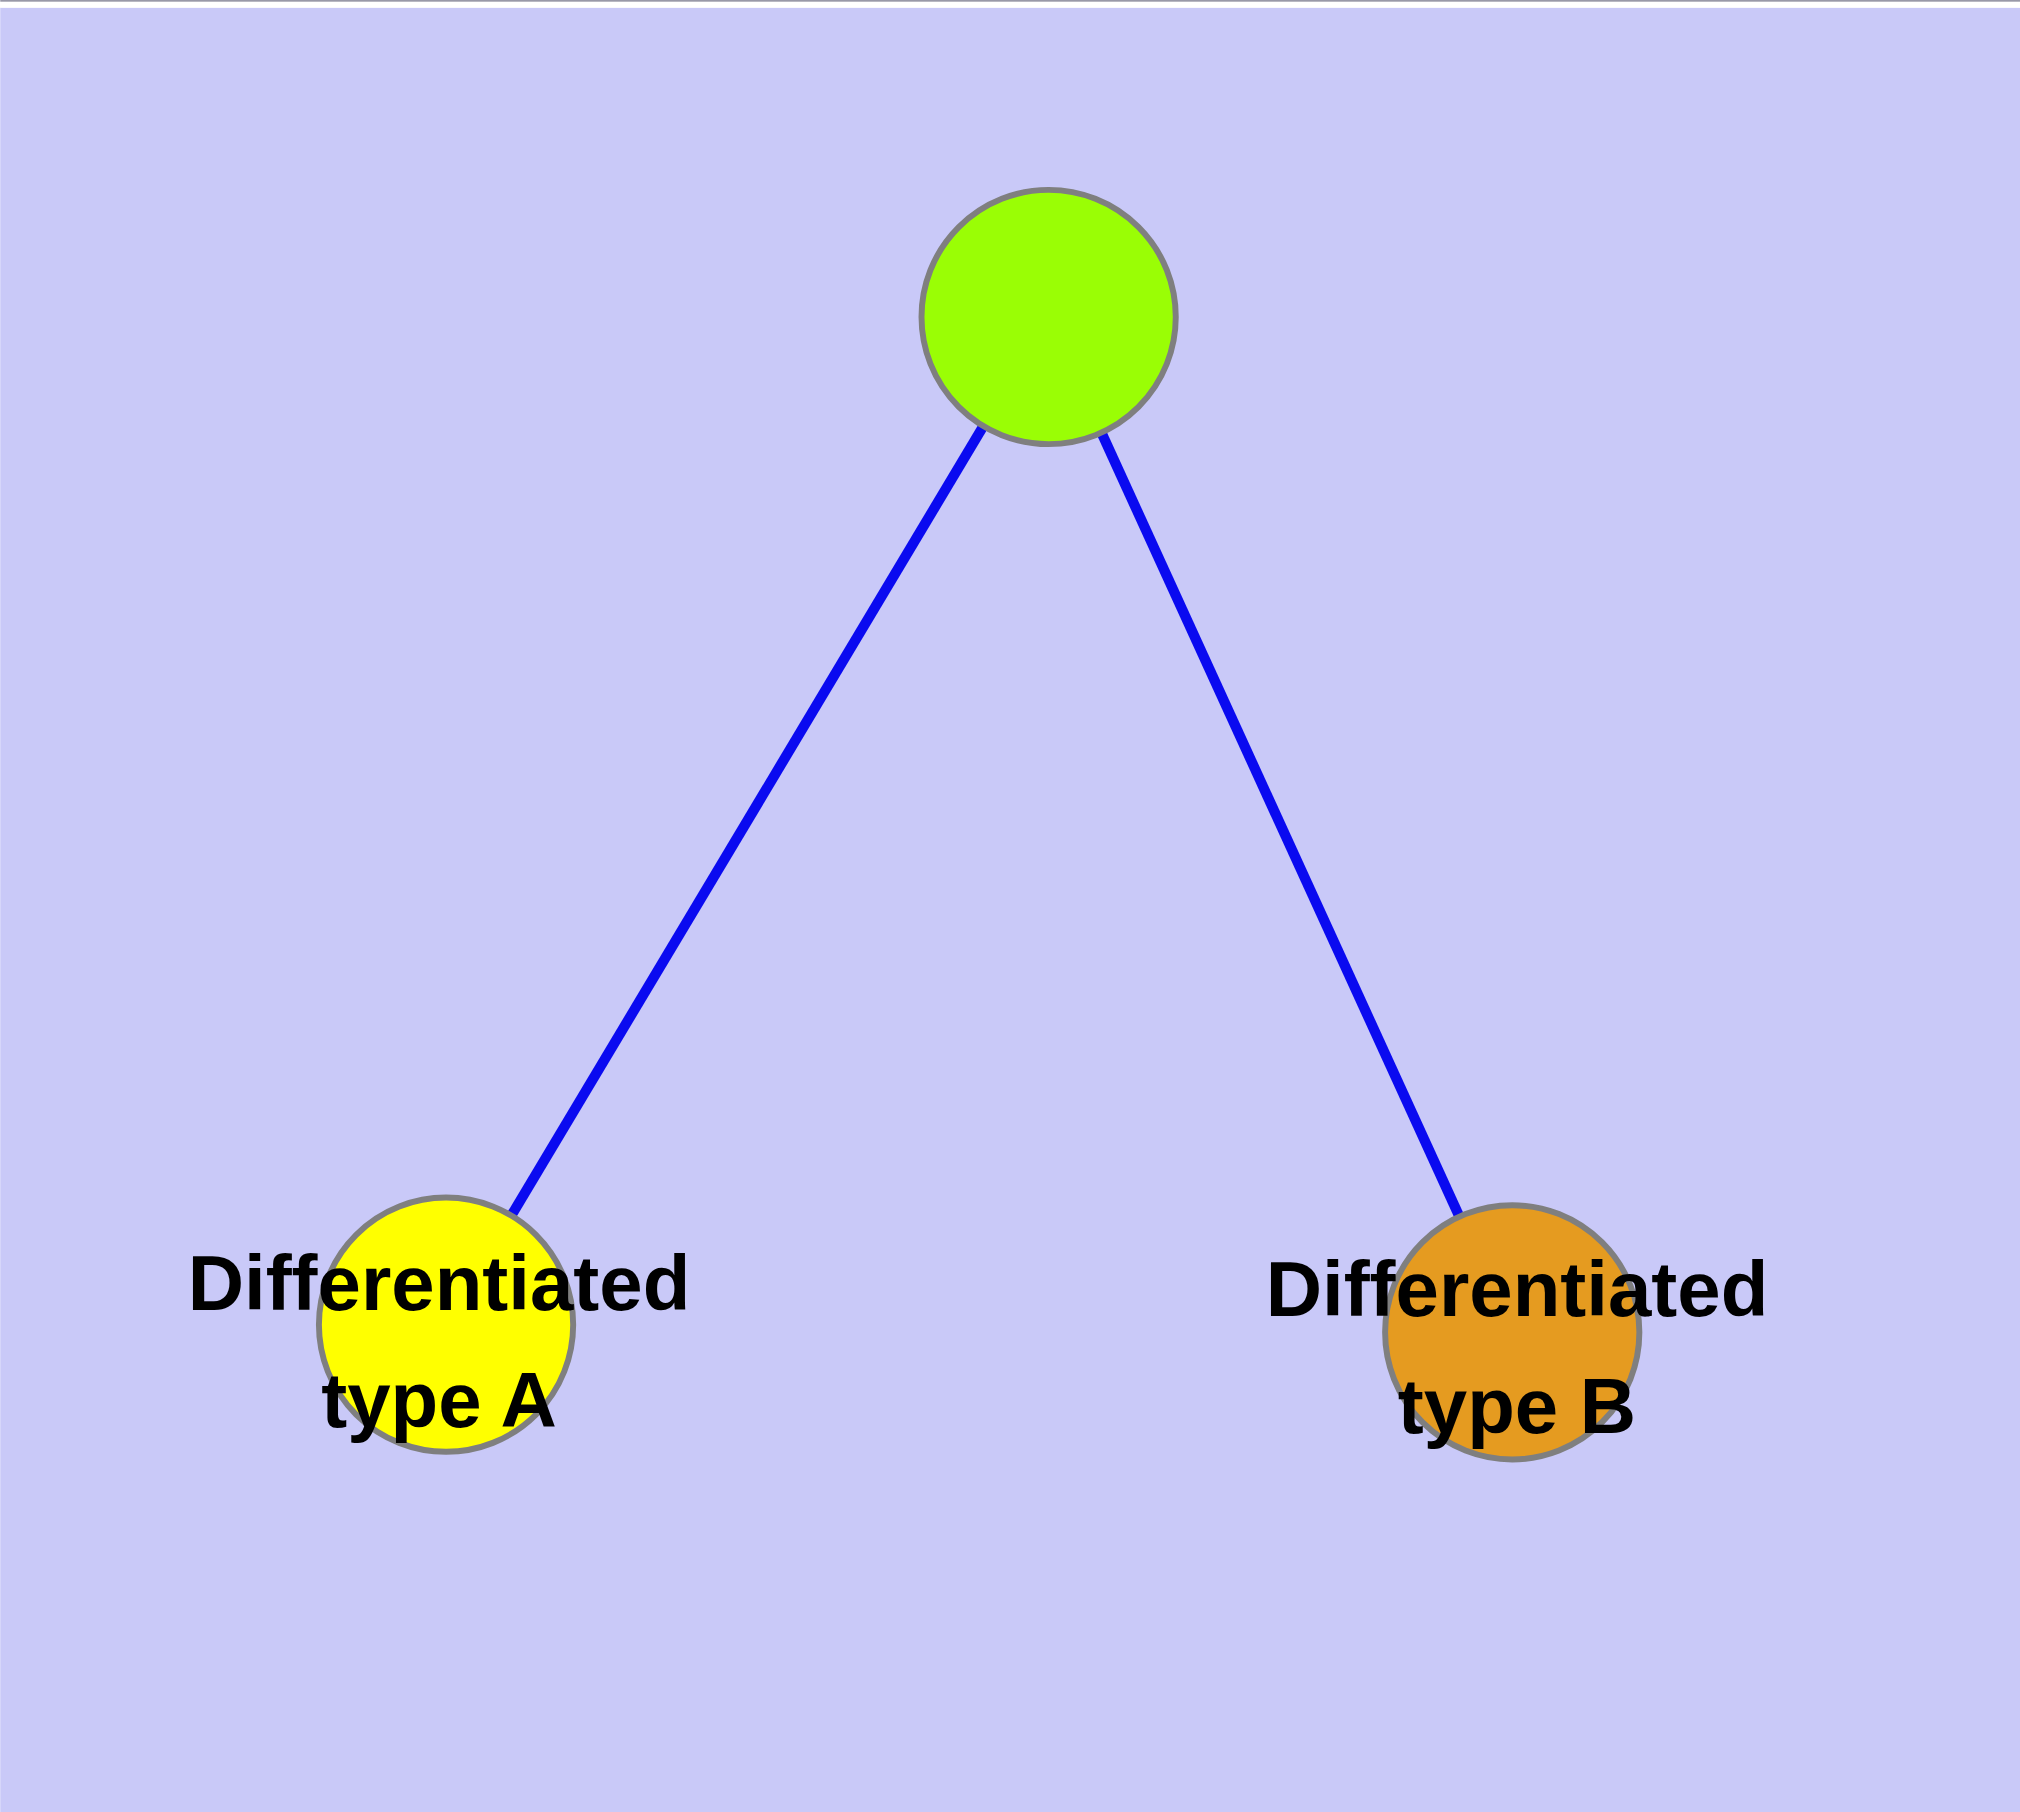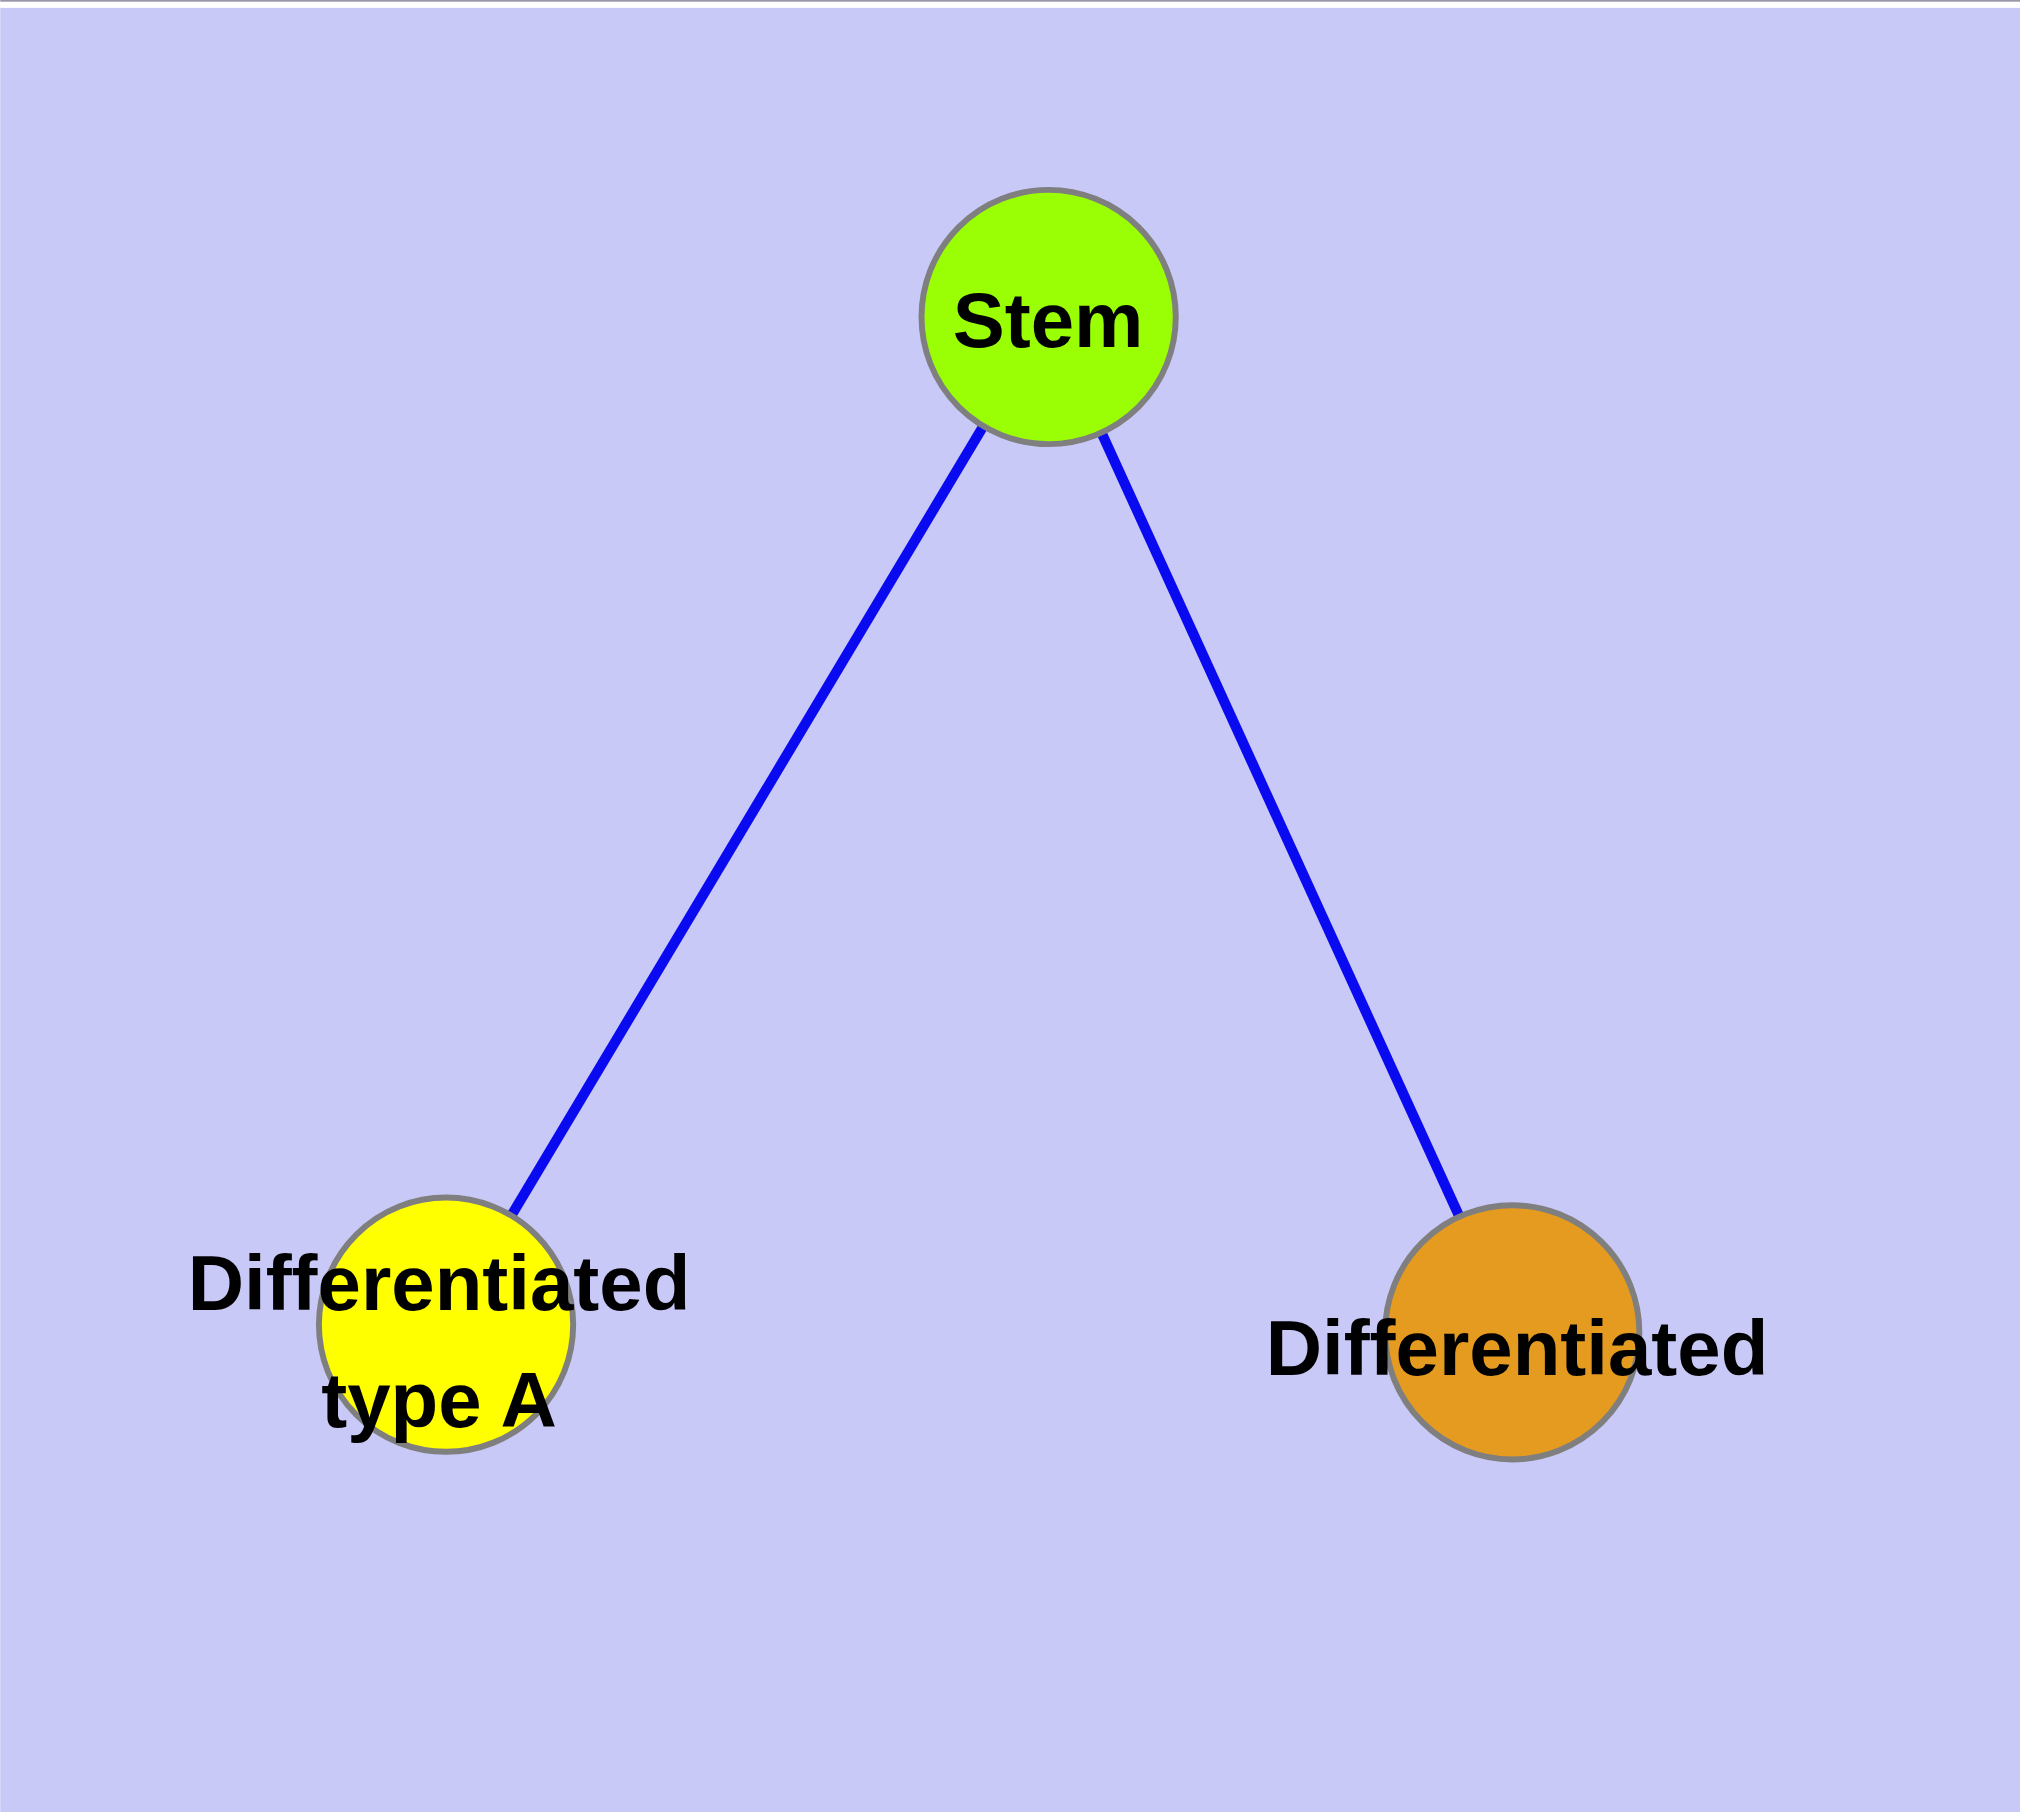--- a/index.html
+++ b/index.html
@@ -50,25 +50,25 @@
     <rect x="0" y="0" width="2384" height="2" fill="#9898a8"></rect>
 
     <line x1="1237" y1="374" x2="526" y2="1563" stroke-width="12" stroke="#0a0af0"></line>
     <line x1="1237" y1="374" x2="1784" y2="1572" stroke-width="12" stroke="#0a0af0"></line>
 
     <circle cx="1237" cy="374" r="150" stroke-width="7" fill="#9afe05" stroke="#7f7f7f"></circle>
     <circle cx="526" cy="1563" r="150" stroke-width="7" fill="#ffff00" stroke="#7f7f7f"></circle>
     <circle cx="1784" cy="1572" r="150" stroke-width="7" fill="#e59b20" stroke="#7f7f7f"></circle>
   </svg>
 
-  <div class="node-label" style="left:1048px; top:320px;">Stem</div>
 
   <div class="node-label" style="left:439px; top:1331px;">
     <span>Differentiated</span>
     <span>type A</span>
   </div>
 
   <div class="node-label" style="left:1517px; top:1337px;">
     <span>Differentiated</span>
+    <span>type B</span>
   </div>
 
 </div>
 
 
 </body></html>

